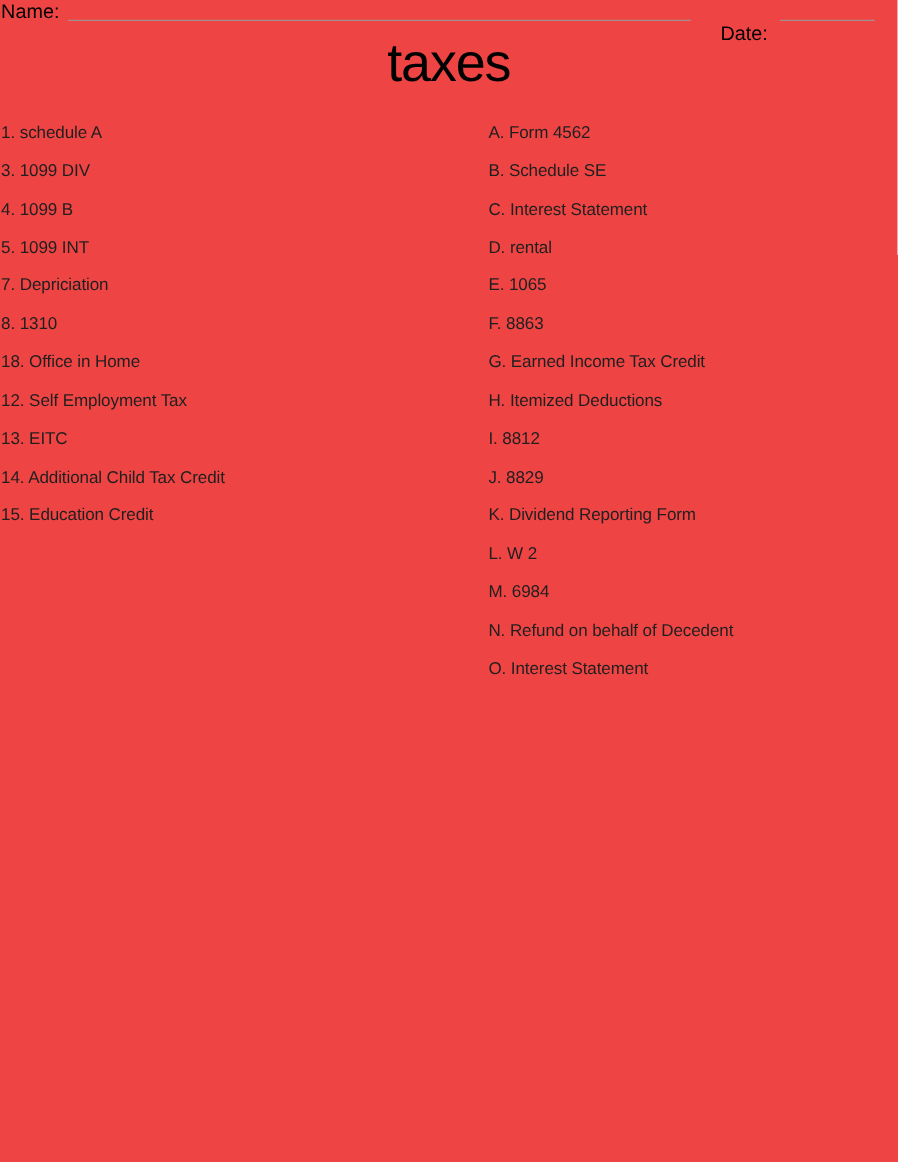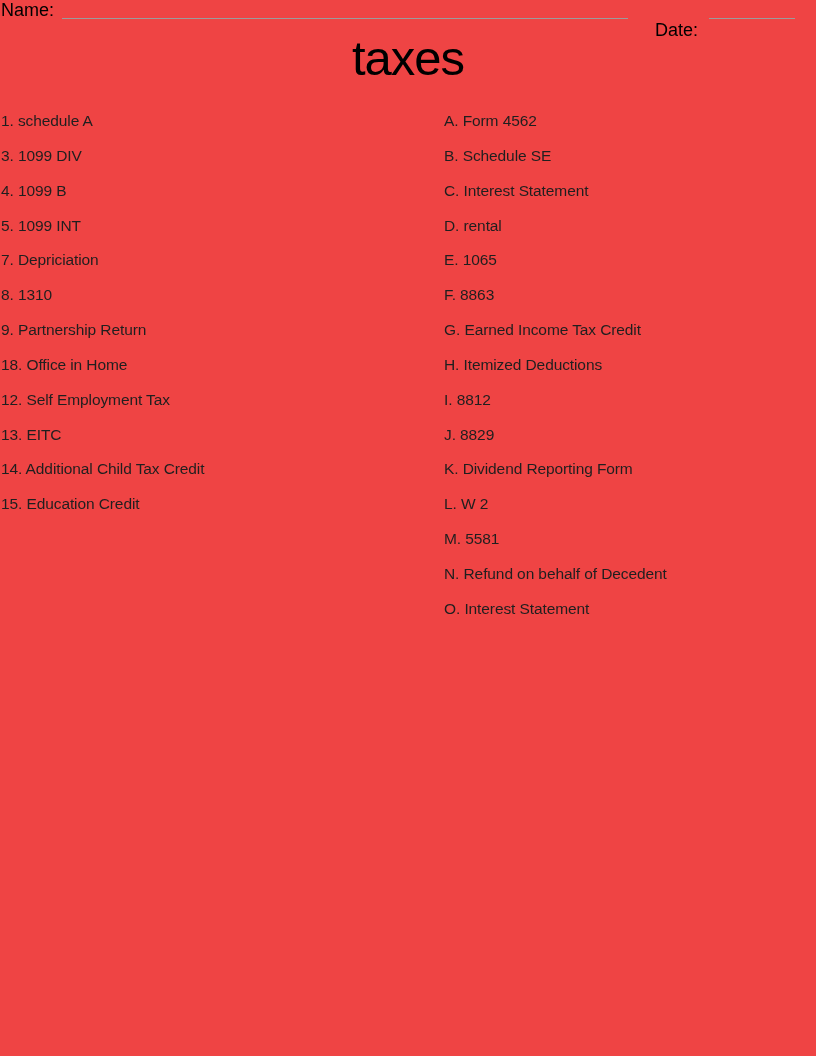--- a/index.html
+++ b/index.html
@@ -87,21 +87,20 @@
 
       <div class="item"><span>4.</span> <span>1099 B</span></div>
 
       <div class="item"><span>5.</span> <span>1099 INT</span></div>
 
 
       <div class="item"><span>7.</span> <span>Depriciation</span></div>
 
       <div class="item"><span>8.</span> <span>1310</span></div>
 
-      <div class="item"><span>9.</span> <span>Partnership Return</span></div>
 
       <div class="item"><span>18.</span> <span>Office in Home</span></div>
 
 
       <div class="item"><span>12.</span> <span>Self Employment Tax</span></div>
 
       <div class="item"><span>13.</span> <span>EITC</span></div>
 
       <div class="item"><span>14.</span> <span>Additional Child Tax Credit</span></div>
 
@@ -127,20 +126,20 @@
       <div class="item"><span>H.</span> <span>Itemized Deductions</span></div>
 
       <div class="item"><span>I.</span> <span>8812</span></div>
 
       <div class="item"><span>J.</span> <span>8829</span></div>
 
       <div class="item"><span>K.</span> <span>Dividend Reporting Form</span></div>
 
       <div class="item"><span>L.</span> <span>W 2</span></div>
 
-      <div class="item"><span>M.</span> <span>5581</span></div>
+      <div class="item"><span>M.</span> <span>6984</span></div>
 
       <div class="item"><span>N.</span> <span>Refund on behalf of Decedent</span></div>
 
       <div class="item"><span>O.</span> <span>Interest Statement</span></div>
     </div>
 
 </div>
 
 </body></html>

